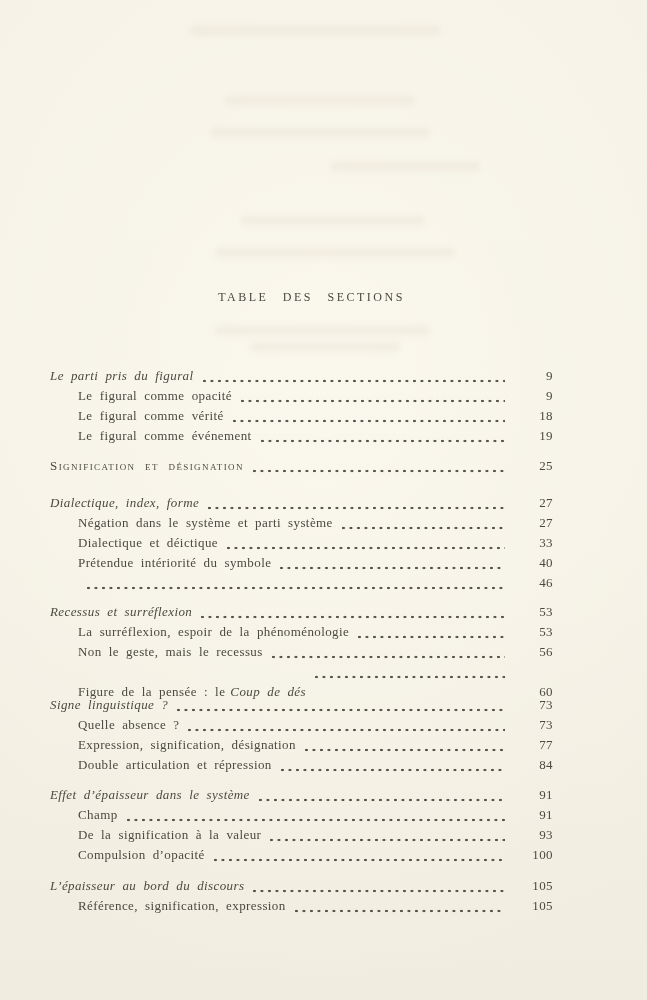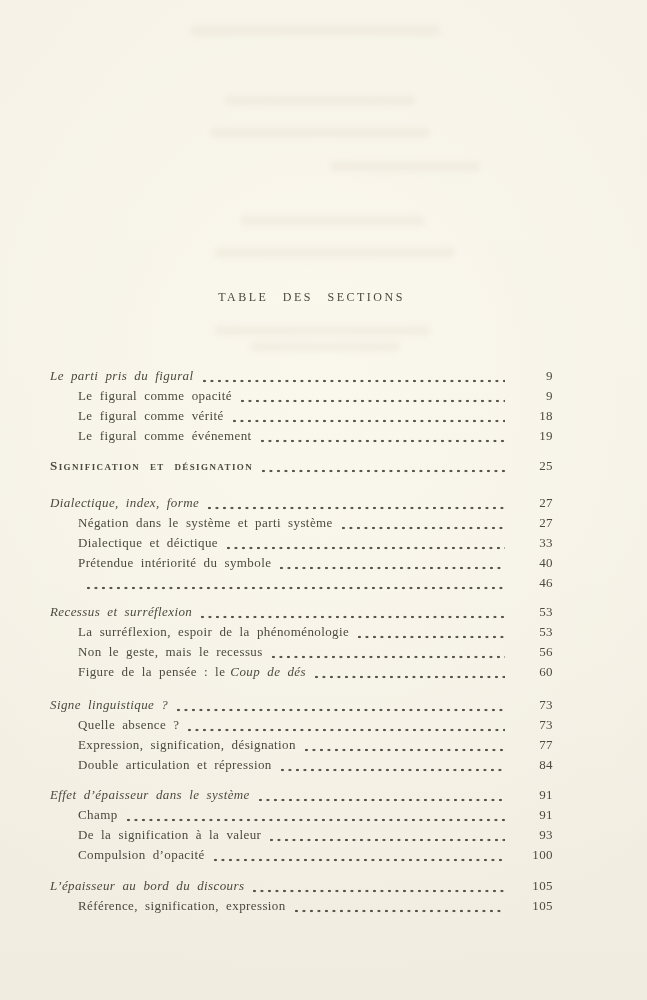--- a/index.html
+++ b/index.html
@@ -46,22 +46,22 @@
   }
   .row {
     display: flex;
     align-items: baseline;
     height: 20px;
     line-height: 20px;
     white-space: nowrap;
   }
   .row.sub { padding-left: 28px; }
   .row.main .lbl { font-style: italic; }
-  .row.smallcaps .lbl { font-variant: small-caps; letter-spacing: 1.4px; word-spacing: 5px; font-weight: bold; }
-  .lbl.italic { font-style: italic; margin-left: 5px; }
+  .row.smallcaps .lbl { font-variant: small-caps; letter-spacing: 1.4px; word-spacing: 5px; }
+  .lbl.italic { font-style: italic; margin-left: 5px; margin-top: 20px; }
   .leader {
     flex: 1;
     align-self: flex-end;
     height: 4px;
     margin: 0 10px 3.5px 9px;
     background-image: radial-gradient(circle at 1.5px 2px, #55534a 1.1px, rgba(0,0,0,0) 1.55px);
     background-size: 7.5px 4px;
     background-repeat: repeat-x;
     background-position: left bottom;
     min-width: 14px;

